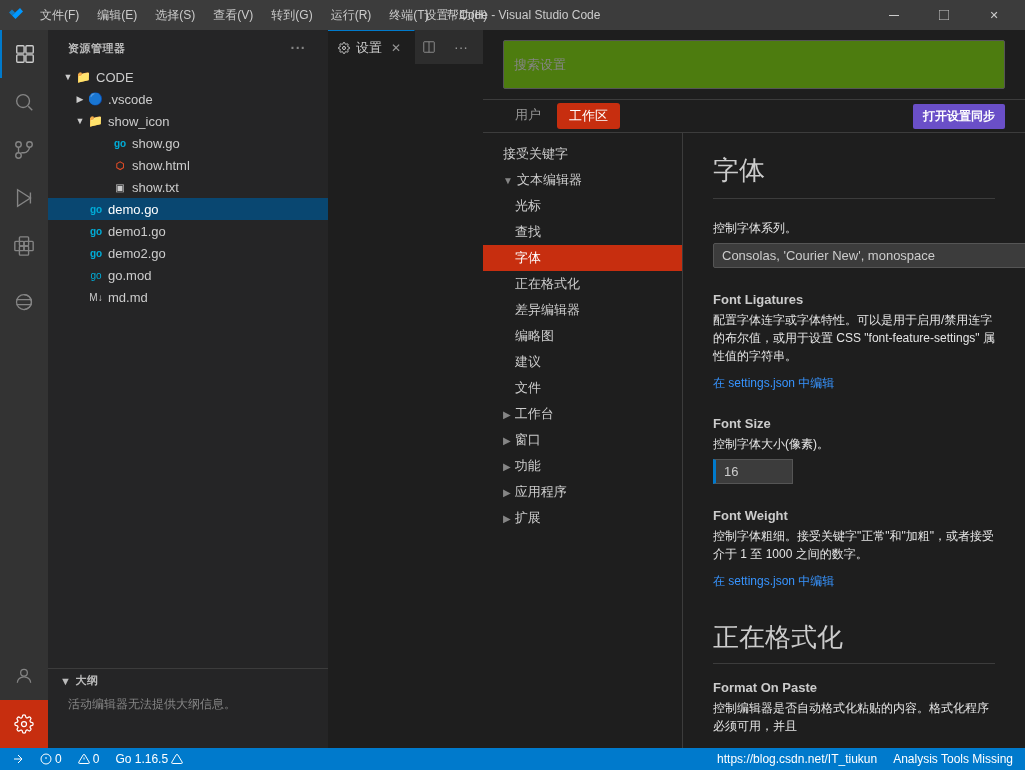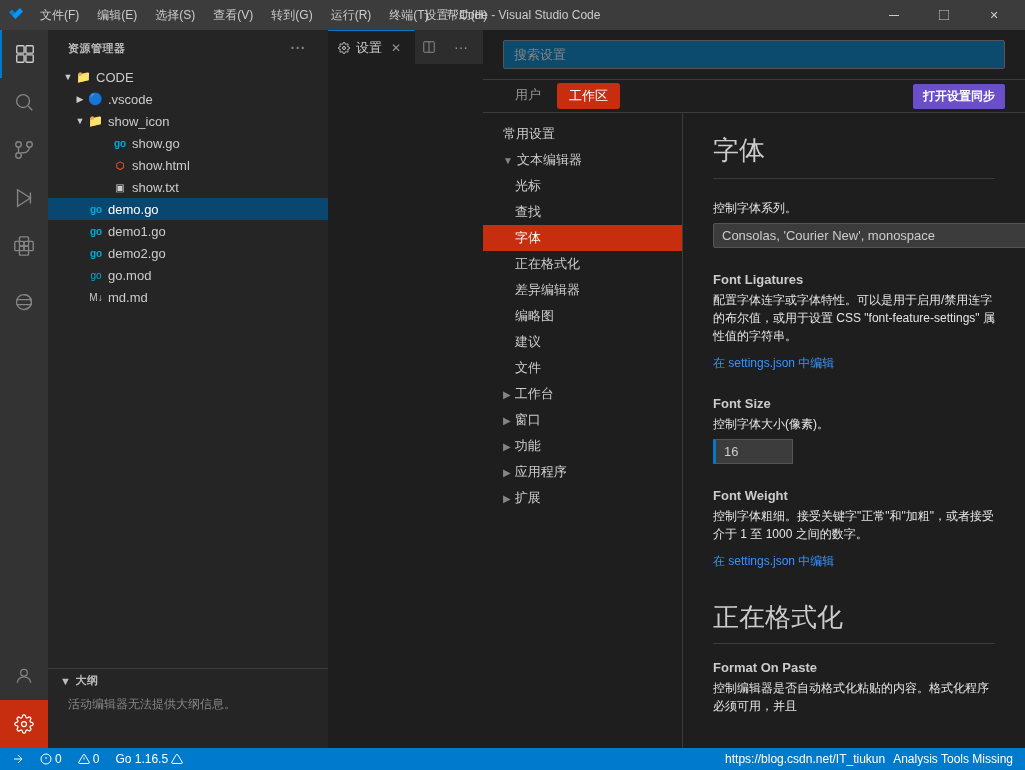--- a/index.html
+++ b/index.html
@@ -246,21 +246,21 @@
       background: #007acc;
       display: flex;
       align-items: center;
       justify-content: space-between;
       padding: 0 8px;
       flex-shrink: 0;
       font-size: 12px;
       color: #ffffff;
     }
     #status-left { display: flex; align-items: center; gap: 8px; }
-    #status-right { display: flex; align-items: center; }
+    #status-right { display: flex; align-items: center; gap: 8px; }
     .status-item {
       display: flex;
       align-items: center;
       gap: 3px;
       padding: 0 4px;
       cursor: pointer;
     }
 
     
     #editor-area {
@@ -701,34 +701,34 @@
             <line x1="12" y1="3" x2="12" y2="21"></line>
           </svg>
         </div>
         <div class="tab-action-btn">···</div>
       </div>
     </div>
 
     <div id="settings-content">
 
       <div id="settings-search-bar">
-        <input type="text" id="settings-search-input" class="settings-input" style="width: 100%; background: #0c4a6e; border: 1px solid rgb(85, 85, 85); color: rgb(204, 204, 204); padding: 6px 10px; font-size: 13px; outline: none; border-radius: 2px;" placeholder="搜索设置">
+        <input type="text" id="settings-search-input" class="settings-input" style="width: 100%; background: #4d7c0f; border: 1px solid rgb(85, 85, 85); color: rgb(204, 204, 204); padding: 16px 10px; font-size: 13px; outline: none; border-radius: 2px;" placeholder="搜索设置">
       </div>
 
       <div id="settings-toolbar">
         <span class="settings-tab">用户</span>
         <span class="settings-tab highlighted">工作区</span>
         <div id="open-sync-btn">打开设置同步</div>
       </div>
 
       <div id="settings-body">
 
         <div id="settings-nav">
           <div class="nav-item">
-            <span>常用设置</span>
+            <span>接受关键字</span>
           </div>
           <div class="nav-item parent">
             <span class="nav-arrow">▼</span>
             <span>文本编辑器</span>
           </div>
           <div class="nav-item" style="padding-left:32px;">
             <span>光标</span>
           </div>
           <div class="nav-item" style="padding-left:32px;">
             <span>查找</span>

